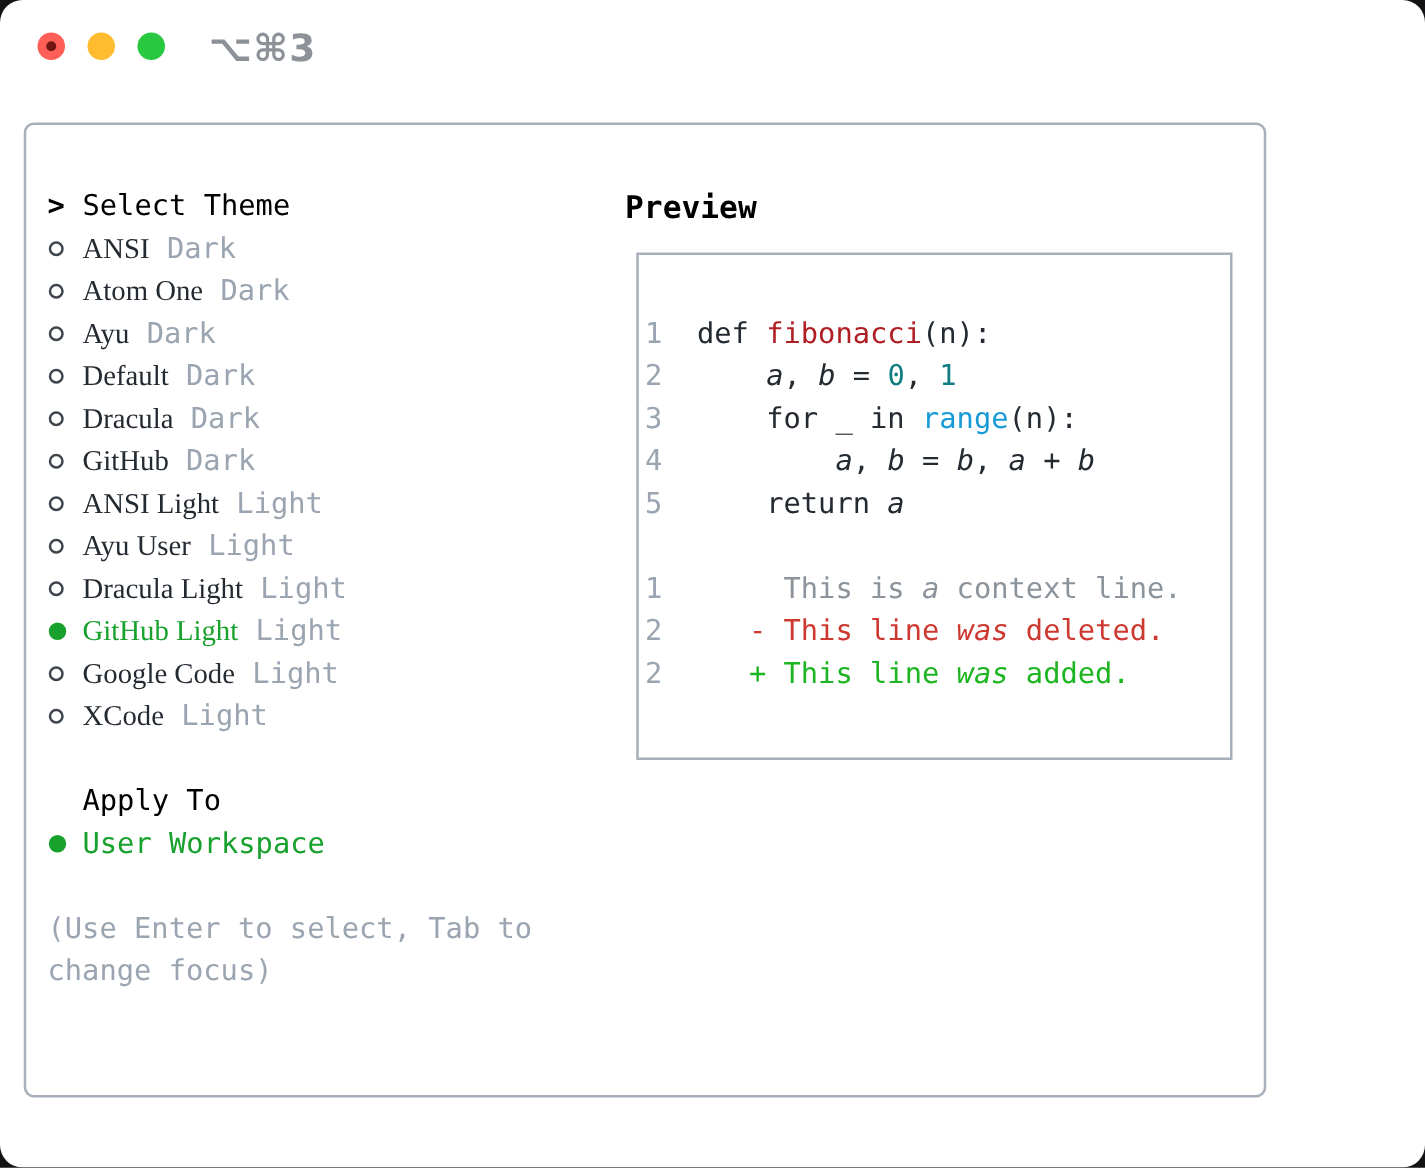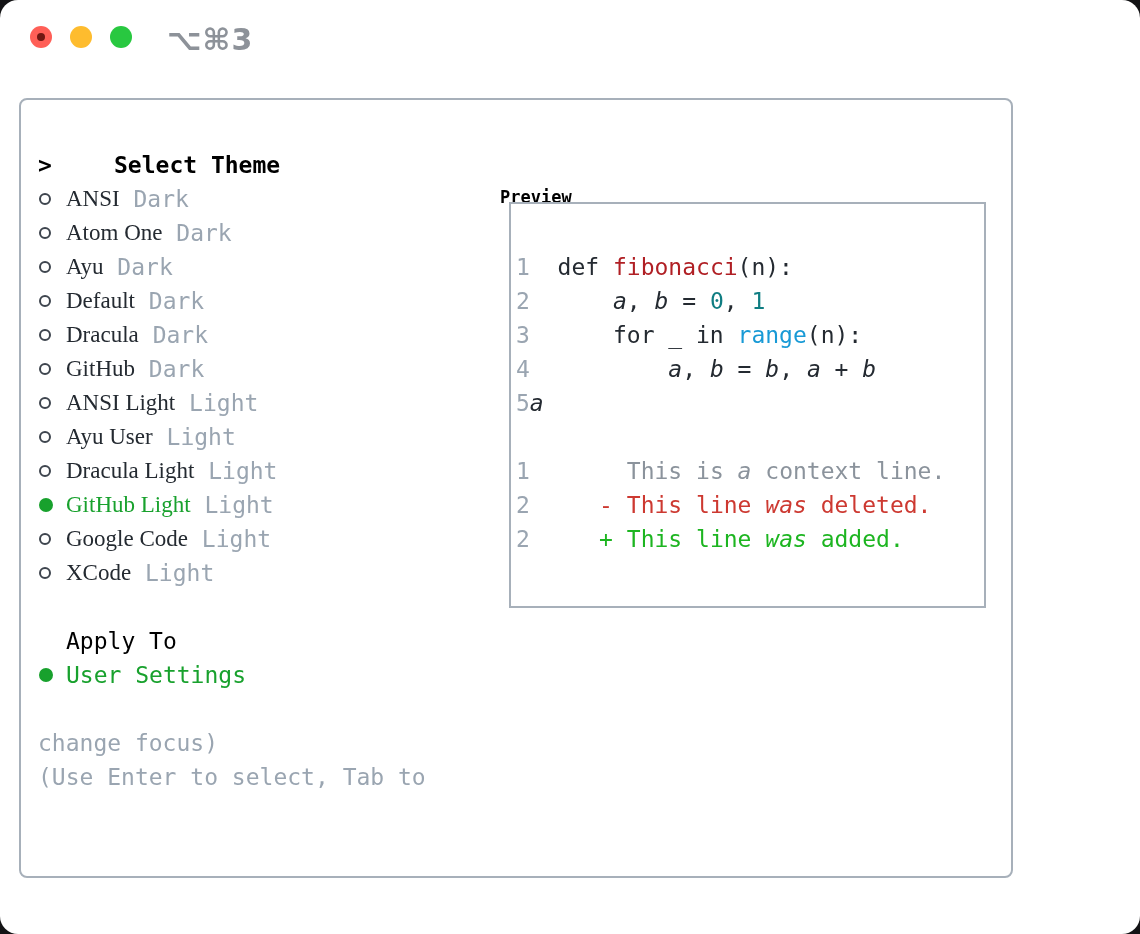--- a/index.html
+++ b/index.html
@@ -47,28 +47,28 @@
     border:2px solid var(--border);border-radius:8px;background:var(--window-bg);
   }
   
   .left-col{position:absolute;left:17px;top:48px;width:460px;}
   .row{height:34px;display:flex;align-items:center;white-space:pre;font-size:23px;color:var(--text);}
   .bullet{display:inline-flex;align-items:center;width:28px;flex:0 0 28px;}
   .prompt{font-weight:700;color:var(--heading);}
   .ring{width:12px;height:12px;border-radius:50%;border:2px solid var(--radio-ring);box-sizing:border-box;margin-left:1px;}
   .row.selected .ring{background:var(--green-selected);border-color:var(--green-selected);width:14px;height:14px;}
   .row.selected .t-name,.row.selected .opt-label{color:var(--green-selected);text-align:right;}
-  .hdr{font-weight:700;color:var(--heading);margin-left:48px;}
+  .hdr{font-weight:400;color:var(--heading);}
   .t-name{color:var(--text);font-family:Liberation Serif, serif;}
   .t-var{color:var(--muted);padding-left:1ch;}
   .apply-hdr{color:var(--heading);}
   .hint{color:var(--muted);}
   
   .preview-heading{position:absolute;left:479px;top:48px;height:34px;display:flex;align-items:center;
-    font-size:17px;font-weight:700;color:var(--heading);margin-top:32px;}
+    font-size:25px;font-weight:700;color:var(--heading);}
   .preview-box{
     position:absolute;left:488px;top:102px;width:477px;height:406px;box-sizing:border-box;
     border:2px solid var(--border);background:var(--window-bg);
     padding:46px 0 0 5px;overflow:hidden;
   }
   .code-line{height:34px;display:flex;align-items:center;white-space:pre;font-size:23px;}
   .tk-ln{color:var(--line-number);}
   .tk-p{color:var(--text);}
   .tk-v{color:var(--text);font-style:italic;}
   .tk-num{color:var(--teal-number);}
@@ -138,37 +138,37 @@
       <div class="row">
         <span class="bullet"><span class="ring"></span></span><span class="t-name">XCode</span><span class="t-var">Light</span>
       </div>
 
       <div class="row"></div>
 
       <div class="row">
         <span class="bullet"></span><span class="apply-hdr">Apply To</span>
       </div>
       <div class="row selected">
-        <span class="bullet"><span class="ring"></span></span><span class="opt-label">User Settings</span>
+        <span class="bullet"><span class="ring"></span></span><span class="opt-label">User Workspace</span>
       </div>
 
       <div class="row"></div>
 
+      <div class="row hint">(Use Enter to select, Tab to</div>
       <div class="row hint">change focus)</div>
-      <div class="row hint">(Use Enter to select, Tab to</div>
     </div>
 
     <div class="preview-heading">Preview</div>
 
     <div class="preview-box">
       <div class="code-line"><span class="tk-ln">1</span><span class="tk-p">  def </span><span class="tk-fn">fibonacci</span><span class="tk-p">(n):</span></div>
       <div class="code-line"><span class="tk-ln">2</span><span class="tk-p">      </span><span class="tk-v">a</span><span class="tk-p">, </span><span class="tk-v">b</span><span class="tk-p"> = </span><span class="tk-num">0</span><span class="tk-p">, </span><span class="tk-num">1</span></div>
       <div class="code-line"><span class="tk-ln">3</span><span class="tk-p">      for _ in </span><span class="tk-call">range</span><span class="tk-p">(n):</span></div>
       <div class="code-line"><span class="tk-ln">4</span><span class="tk-p">          </span><span class="tk-v">a</span><span class="tk-p">, </span><span class="tk-v">b</span><span class="tk-p"> = </span><span class="tk-v">b</span><span class="tk-p">, </span><span class="tk-v">a</span><span class="tk-p"> + </span><span class="tk-v">b</span></div>
-      <div class="code-line"><span class="tk-ln">5</span><span class="tk-v">a</span></div>
+      <div class="code-line"><span class="tk-ln">5</span><span class="tk-p">      return </span><span class="tk-v">a</span></div>
       <div class="code-line"></div>
       <div class="code-line"><span class="tk-ln">1</span><span class="tk-ctx">       </span><span class="tk-ctx">This is </span><span class="tk-ctxi">a</span><span class="tk-ctx"> context line.</span></div>
       <div class="code-line"><span class="tk-ln">2</span><span class="tk-p">     </span><span class="tk-del">- This line </span><span class="tk-deli">was</span><span class="tk-del"> deleted.</span></div>
       <div class="code-line"><span class="tk-ln">2</span><span class="tk-p">     </span><span class="tk-add">+ This line </span><span class="tk-addi">was</span><span class="tk-add"> added.</span></div>
     </div>
 
   </div>
 </div>
 
 </body></html>

